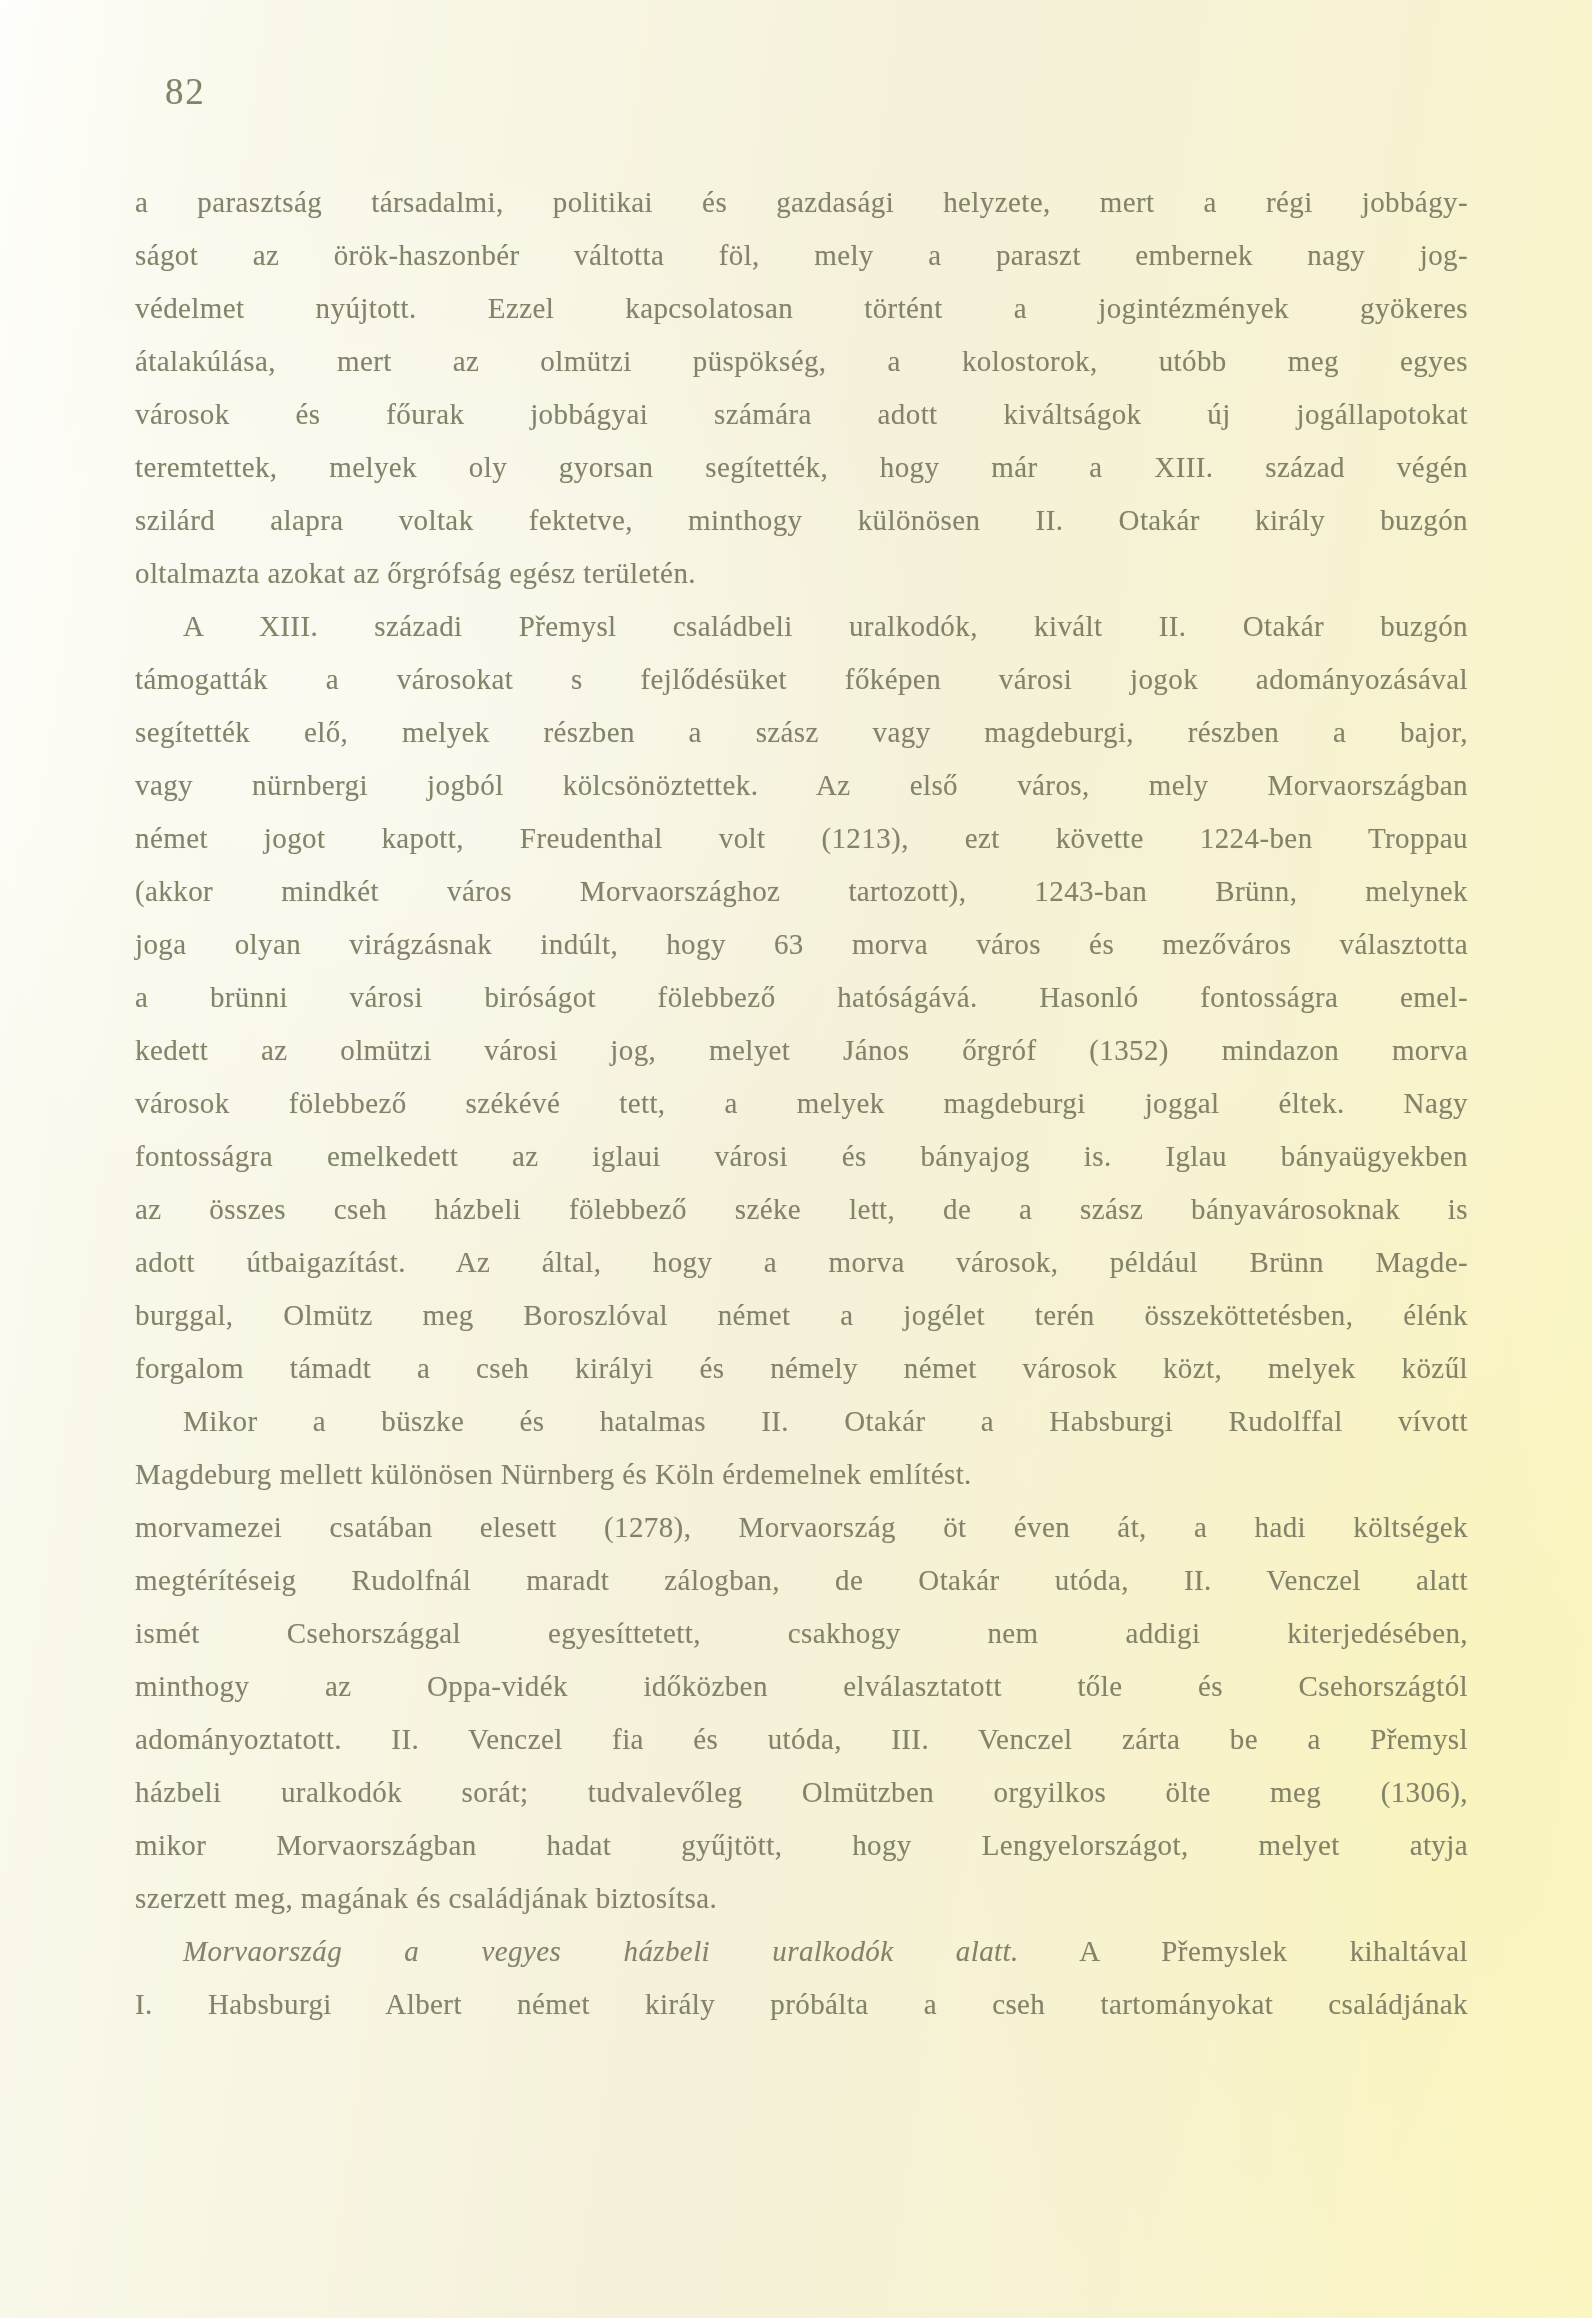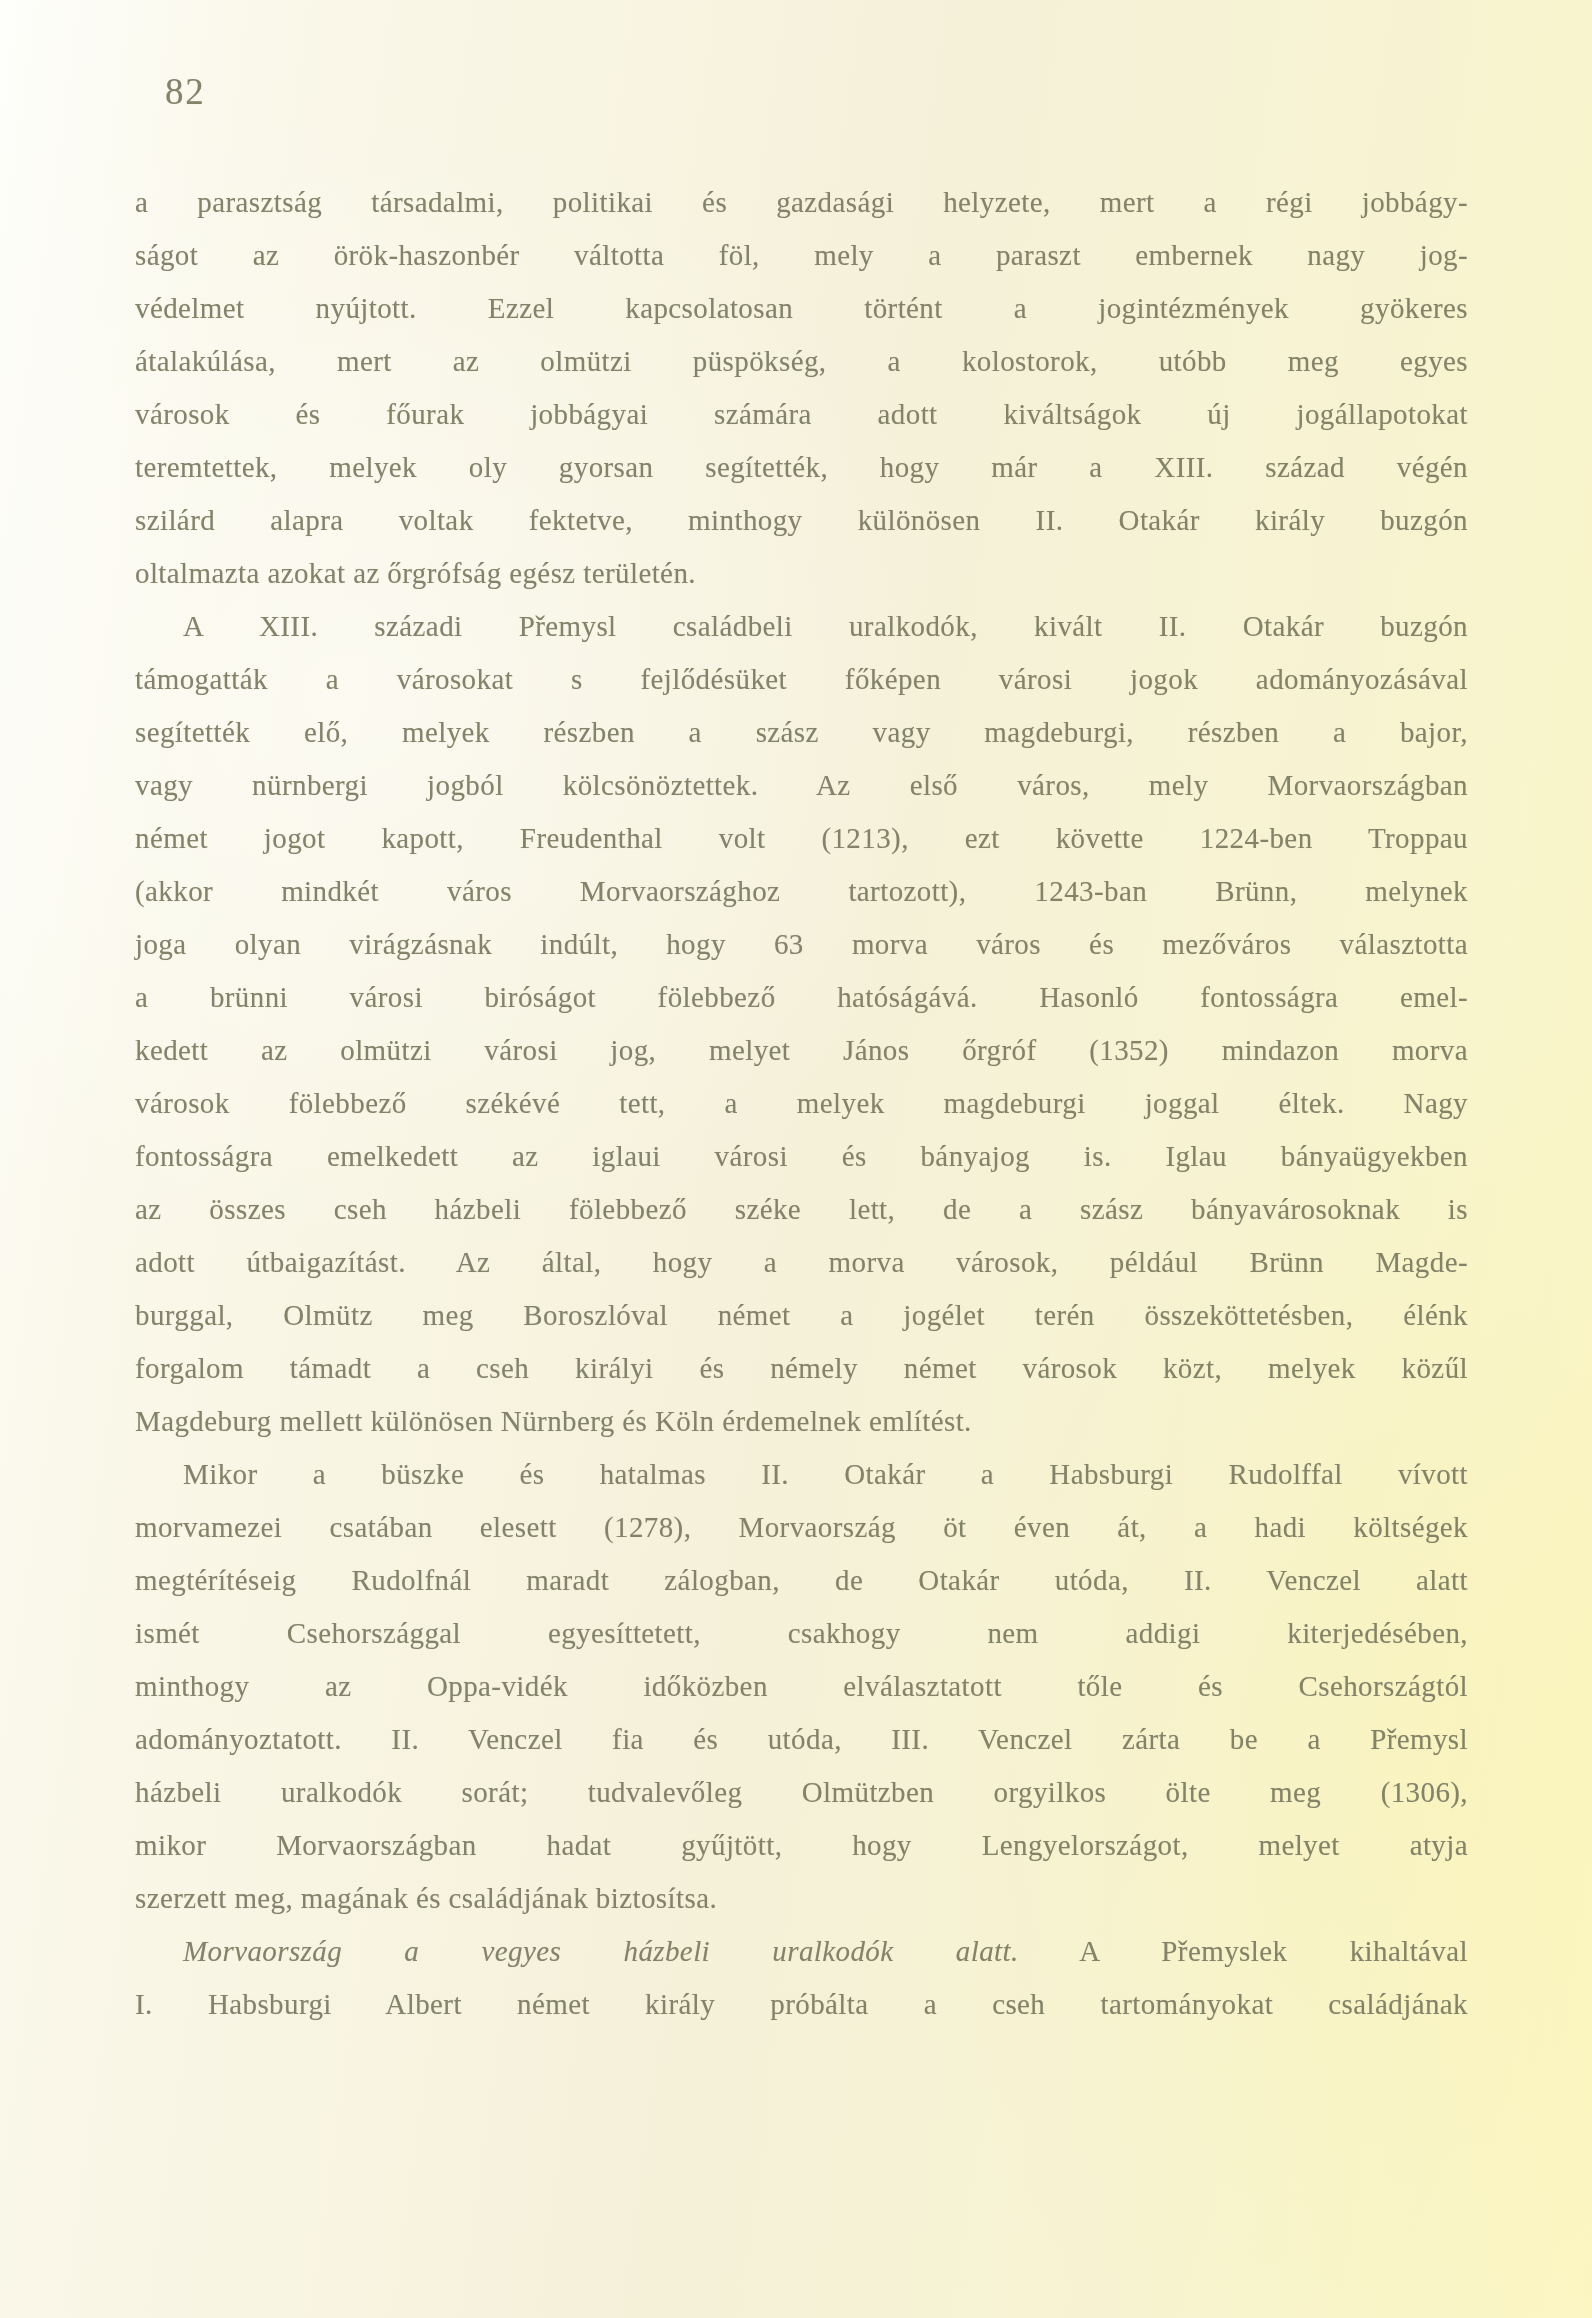--- a/index.html
+++ b/index.html
@@ -97,22 +97,22 @@
     <div class="line">(akkor mindkét város Morvaországhoz tartozott), 1243-ban Brünn, melynek</div>
     <div class="line">joga olyan virágzásnak indúlt, hogy 63 morva város és mezőváros választotta</div>
     <div class="line">a brünni városi biróságot fölebbező hatóságává. Hasonló fontosságra emel-</div>
     <div class="line">kedett az olmützi városi jog, melyet János őrgróf (1352) mindazon morva</div>
     <div class="line">városok fölebbező székévé tett, a melyek magdeburgi joggal éltek. Nagy</div>
     <div class="line">fontosságra emelkedett az iglaui városi és bányajog is. Iglau bányaügyekben</div>
     <div class="line">az összes cseh házbeli fölebbező széke lett, de a szász bányavárosoknak is</div>
     <div class="line">adott útbaigazítást. Az által, hogy a morva városok, például Brünn Magde-</div>
     <div class="line">burggal, Olmütz meg Boroszlóval német a jogélet terén összeköttetésben, élénk</div>
     <div class="line">forgalom támadt a cseh királyi és némely német városok közt, melyek közűl</div>
+    <div class="line indent">Mikor a büszke és hatalmas II. Otakár a Habsburgi Rudolffal vívott</div>
     <div class="line end">Magdeburg mellett különösen Nürnberg és Köln érdemelnek említést.</div>
-    <div class="line indent">Mikor a büszke és hatalmas II. Otakár a Habsburgi Rudolffal vívott</div>
     <div class="line">morvamezei csatában elesett (1278), Morvaország öt éven át, a hadi költségek</div>
     <div class="line">megtérítéseig Rudolfnál maradt zálogban, de Otakár utóda, II. Venczel alatt</div>
     <div class="line">ismét Csehországgal egyesíttetett, csakhogy nem addigi kiterjedésében,</div>
     <div class="line">minthogy az Oppa-vidék időközben elválasztatott tőle és Csehországtól</div>
     <div class="line">adományoztatott. II. Venczel fia és utóda, III. Venczel zárta be a Přemysl</div>
     <div class="line">házbeli uralkodók sorát; tudvalevőleg Olmützben orgyilkos ölte meg (1306),</div>
     <div class="line">mikor Morvaországban hadat gyűjtött, hogy Lengyelországot, melyet atyja</div>
     <div class="line end">szerzett meg, magának és családjának biztosítsa.</div>
     <div class="line indent"><span class="italic">Morvaország a vegyes házbeli uralkodók alatt.</span><span> A Přemyslek kihaltával</span></div>
     <div class="line">I. Habsburgi Albert német király próbálta a cseh tartományokat családjának</div>

